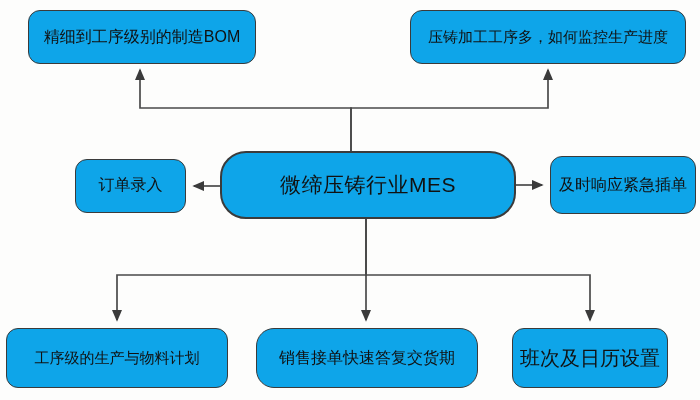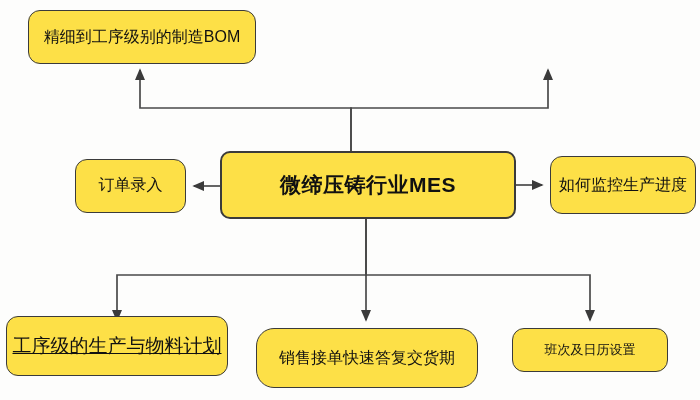--- a/index.html
+++ b/index.html
@@ -22,41 +22,41 @@
     width: 700px;
     height: 400px;
     pointer-events: none;
   }
   .node {
     position: absolute;
     box-sizing: border-box;
     display: flex;
     align-items: center;
     justify-content: center;
-    background: #fde047;
+    background: #0ea5e9;
     border: 1.6px solid #3b3b3b;
     border-radius: 12px;
     color: #111111;
     text-align: center;
     line-height: 1.15;
     padding: 12px 6px;
     white-space: nowrap;
   }
   .node-label {
     display: block;
   }
   .n-top-left   { left: 28px;  top: 10px;  width: 228px; height: 54px; font-size: 16px; }
   .n-top-right  { left: 410px; top: 10px;  width: 276px; height: 54px; font-size: 15px; }
   .n-left       { left: 75px;  top: 159px; width: 111px; height: 54px; font-size: 16px; font-family: Liberation Mono, monospace; }
   .n-center     { left: 220px; top: 151px; width: 296px; height: 68px; font-size: 21px;
-                  font-weight: bold; border-width: 2px; border-radius: 10px; letter-spacing: 0.5px; }
+                  font-weight: normal; border-width: 2px; border-radius: 26px; letter-spacing: 0.5px; }
   .n-right      { left: 550px; top: 156px; width: 146px; height: 58px; font-size: 16px; }
-  .n-bot-left   { left: 6px;   top: 316px; width: 222px; height: 60px; font-size: 19px; text-decoration: underline; }
+  .n-bot-left   { left: 6px;   top: 328px; width: 222px; height: 60px; font-size: 15px; }
   .n-bot-mid    { left: 256px; top: 328px; width: 222px; height: 60px; font-size: 16px; border-radius: 18px; }
-  .n-bot-right  { left: 512px; top: 328px; width: 156px; height: 44px; font-size: 13px; }
+  .n-bot-right  { left: 512px; top: 328px; width: 156px; height: 60px; font-size: 20px; }
 </style>
 </head>
 <body>
 
 <div id="canvas">
 
   <svg id="edges" viewBox="0 0 700 400" xmlns="http://www.w3.org/2000/svg">
     <defs>
       <marker id="arrowhead" markerWidth="7" markerHeight="7" refX="6" refY="3" orient="auto" markerUnits="strokeWidth">
         <path d="M0,0 L7,3 L0,6 z" fill="#3b3b3b"></path>
@@ -80,31 +80,34 @@
       <path d="M366,219 L366,275 L117,275 L117,320" fill="none" stroke="#4a4a4a" stroke-width="1.7" marker-end="url(#arrowhead)"></path>
       <path d="M366,219 L366,320" fill="none" stroke="#4a4a4a" stroke-width="1.7" marker-end="url(#arrowhead)"></path>
       <path d="M366,219 L366,275 L590,275 L590,320" fill="none" stroke="#4a4a4a" stroke-width="1.7" marker-end="url(#arrowhead)"></path>
     </g>
   </svg>
 
   <div class="node n-top-left">
     <span class="node-label">精细到工序级别的制造BOM</span>
   </div>
 
+  <div class="node n-top-right">
+    <span class="node-label">压铸加工工序多，如何监控生产进度</span>
+  </div>
 
   <div class="node n-left">
     <span class="node-label">订单录入</span>
   </div>
 
   <div class="node n-center">
     <span class="node-label">微缔压铸行业MES</span>
   </div>
 
   <div class="node n-right">
-    <span class="node-label">如何监控生产进度</span>
+    <span class="node-label">及时响应紧急插单</span>
   </div>
 
   <div class="node n-bot-left">
     <span class="node-label">工序级的生产与物料计划</span>
   </div>
 
   <div class="node n-bot-mid">
     <span class="node-label">销售接单快速答复交货期</span>
   </div>
 

